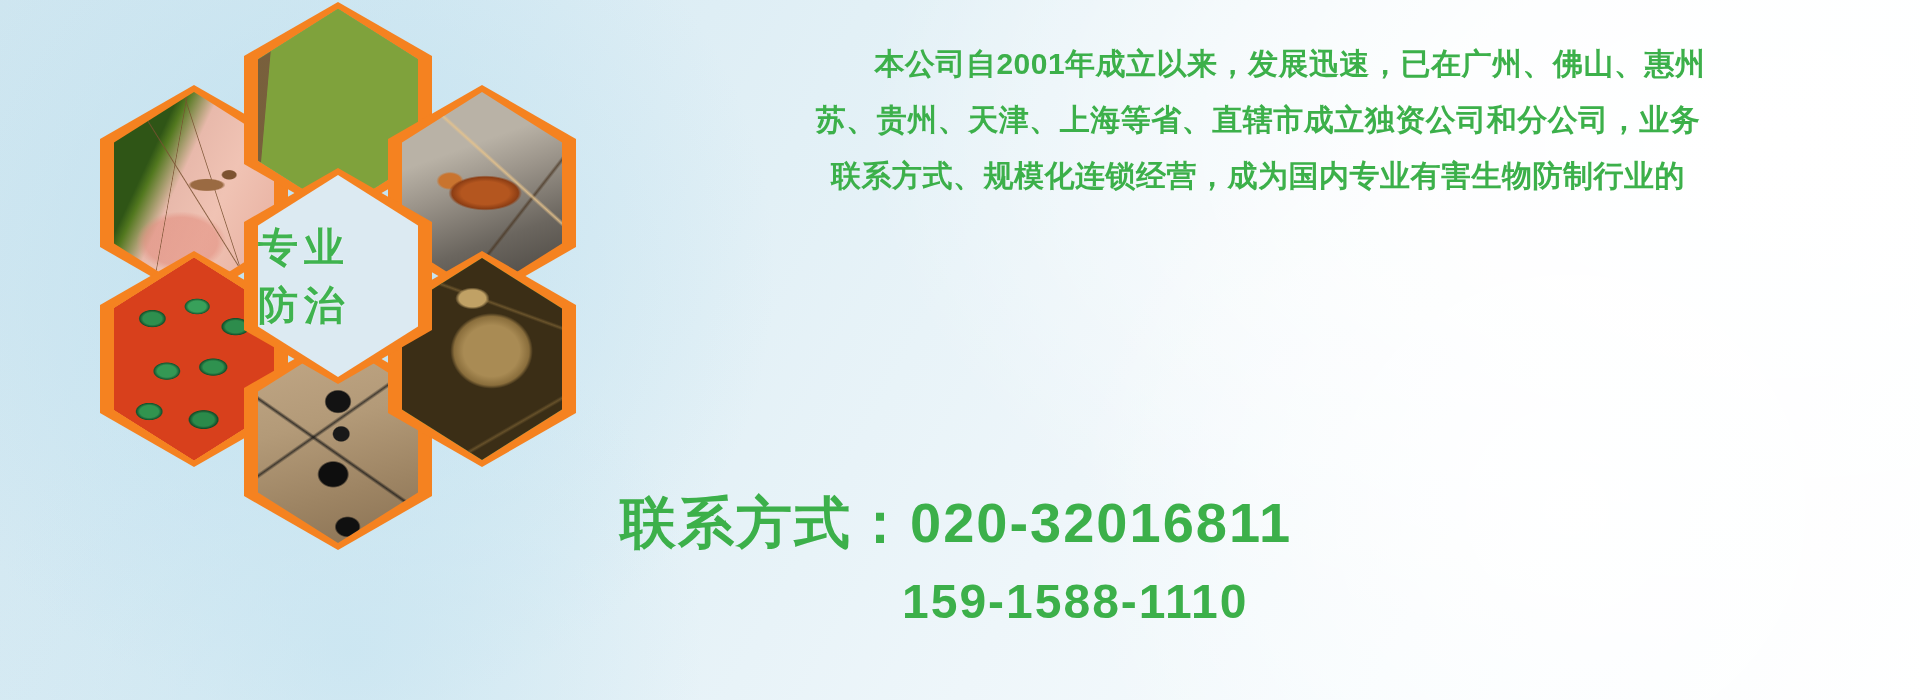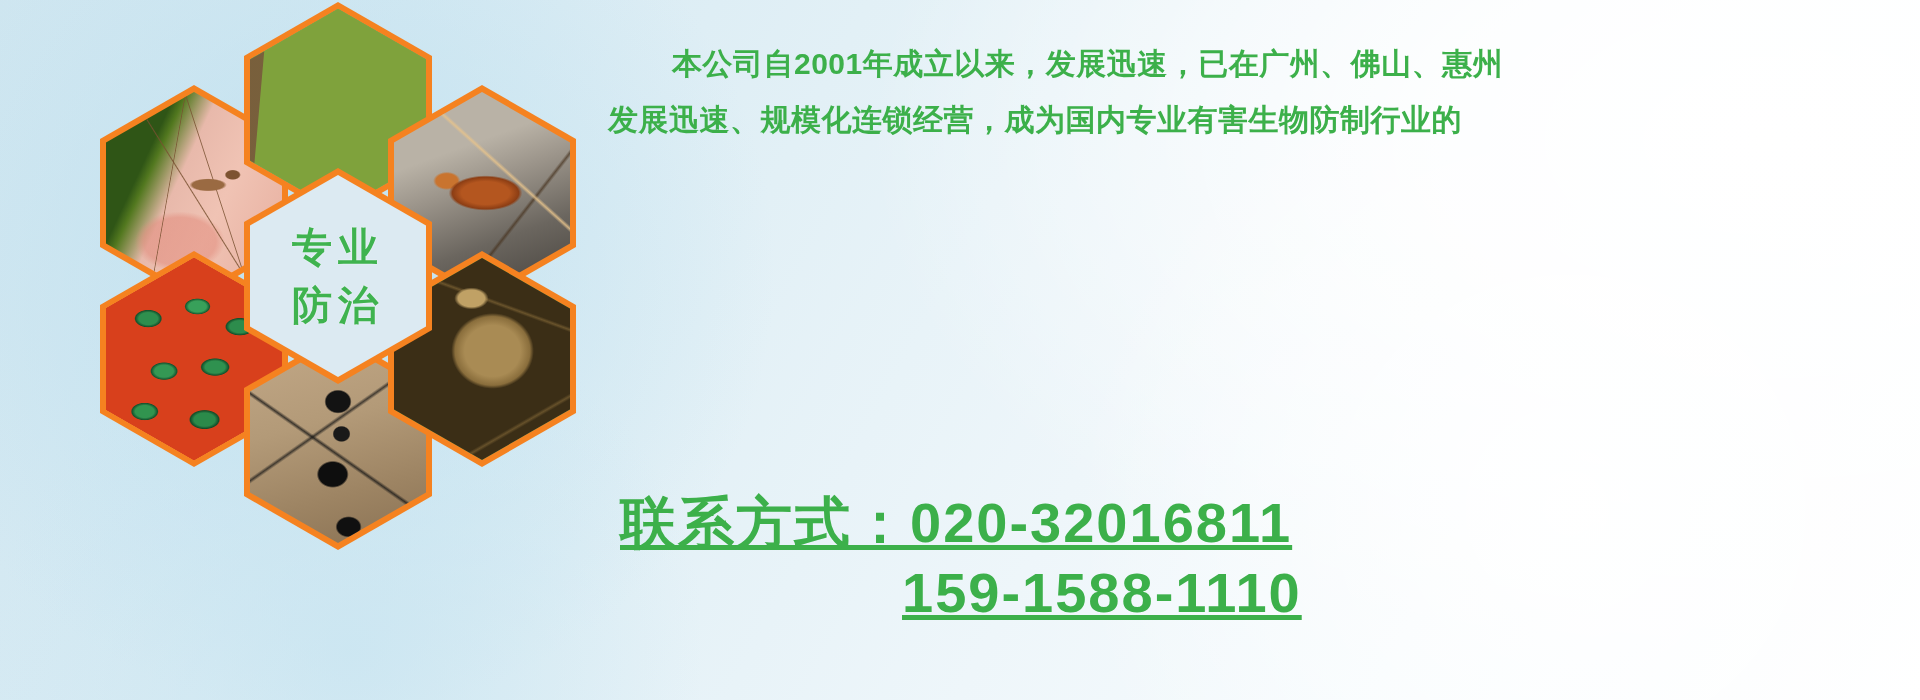--- a/index.html
+++ b/index.html
@@ -45,26 +45,26 @@
   }
   .hex {
     position:absolute;
     width:188px; height:216px;
     -webkit-clip-path: polygon(50% 0%, 100% 25%, 100% 75%, 50% 100%, 0% 75%, 0% 25%);
     clip-path: polygon(50% 0%, 100% 25%, 100% 75%, 50% 100%, 0% 75%, 0% 25%);
     background:#F58220;              
     display:flex; align-items:center; justify-content:center;
   }
   .hex-inner {
-    width:176px; height:202px;
+    width:160px; height:202px;
     -webkit-clip-path: polygon(50% 0%, 100% 25%, 100% 75%, 50% 100%, 0% 75%, 0% 25%);
     clip-path: polygon(50% 0%, 100% 25%, 100% 75%, 50% 100%, 0% 75%, 0% 25%);
     overflow:hidden;
     position:relative;
-    display:flex; align-items:center; justify-content:center;
+    display:flex; align-items:center; 
   }
   .photo { position:absolute; inset:0; }
 
   
   #hex-center { left:156px; top:182px; }
   #hex-top    { left:156px; top:16px;  }
   #hex-tr     { left:300px; top:99px;  }
   #hex-br     { left:300px; top:265px; }
   #hex-bottom { left:156px; top:348px; }
   #hex-bl     { left:12px;  top:265px; }
@@ -176,51 +176,51 @@
       linear-gradient(20deg, rgba(120,95,50,0) 72%, rgba(120,95,50,.75) 73%, rgba(120,95,50,0) 74%),
       linear-gradient(150deg, rgba(120,95,50,0) 78%, rgba(120,95,50,.7) 79%, rgba(120,95,50,0) 80%),
       radial-gradient(circle 4px at 68% 52%, #3b2e16 0 100%);
   }
 
   
   #copy {
     position:absolute;
     left:608px; top:36px;
     width:1280px;
+    text-align:center;
   }
   #intro-paragraph {
     color:#3cb04a;
     font-size:30px;
     font-weight:700;
     line-height:56px;
     letter-spacing:.5px;
     text-indent:64px;
     width:1300px;
   }
   #intro-paragraph .ln { display:block; text-indent:0; }
   #intro-paragraph .ln:first-child { text-indent:64px; }
 
   #contact-block {
     position:absolute;
     left:620px; top:488px;
     color:#3cb04a;
     font-weight:700;
-    text-decoration:underline;
   }
   #contact-line-1 {
     font-size:56px;
     letter-spacing:2px;
     line-height:1.25;
     white-space:pre;
   }
   #contact-line-2 {
-    font-size:56px;
+    font-size:48px;
     letter-spacing:2px;
     line-height:1.25;
-    margin-top:0;
+    margin-top:14px;
     margin-left:282px;
     white-space:pre;
   }
 </style>
 </head>
 <body>
 
 <div id="banner">
 
   <div id="bg-glow-a"></div>
@@ -270,21 +270,22 @@
         <div id="hex-center-label">专业
 防治</div>
       </div>
     </div>
 
   </div>
 
   <div id="copy">
     <p id="intro-paragraph">
       <span class="ln">本公司自2001年成立以来，发展迅速，已在广州、佛山、惠州</span>
-      <span class="ln">发展迅速、规模化连锁经营，成为国内专业有害生物防制行业的</span>
+      <span class="ln">苏、贵州、天津、上海等省、直辖市成立独资公司和分公司，业务</span>
+      <span class="ln">联系方式、规模化连锁经营，成为国内专业有害生物防制行业的</span>
     </p>
   </div>
 
   <div id="contact-block">
     <div id="contact-line-1">联系方式：020-32016811</div>
     <div id="contact-line-2">159-1588-1110</div>
   </div>
 
 </div>
 

